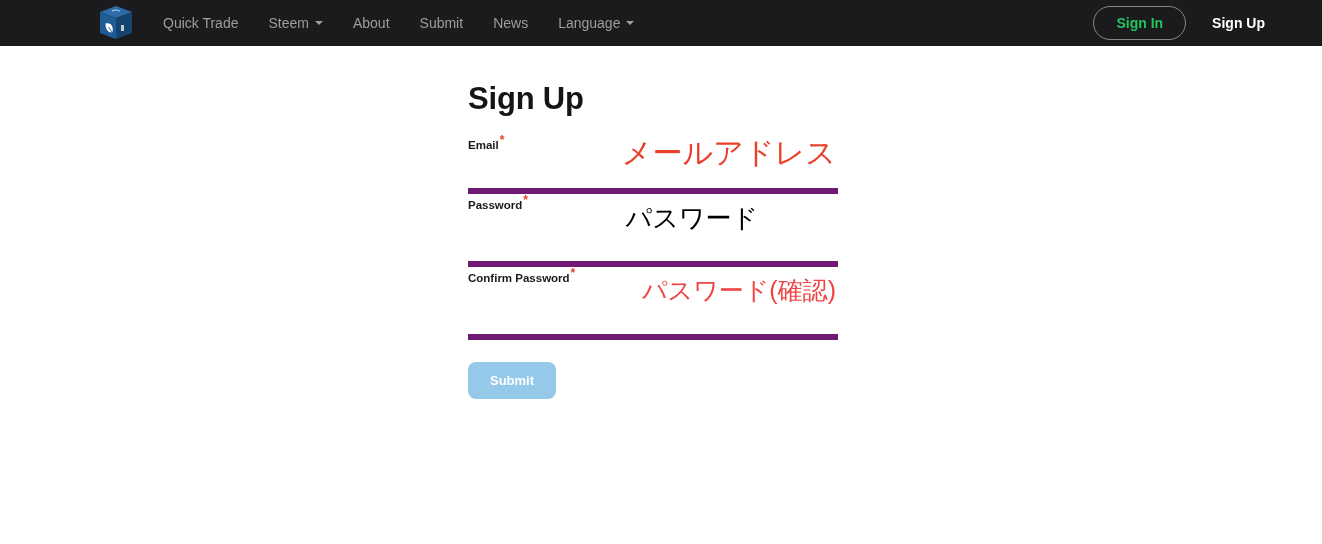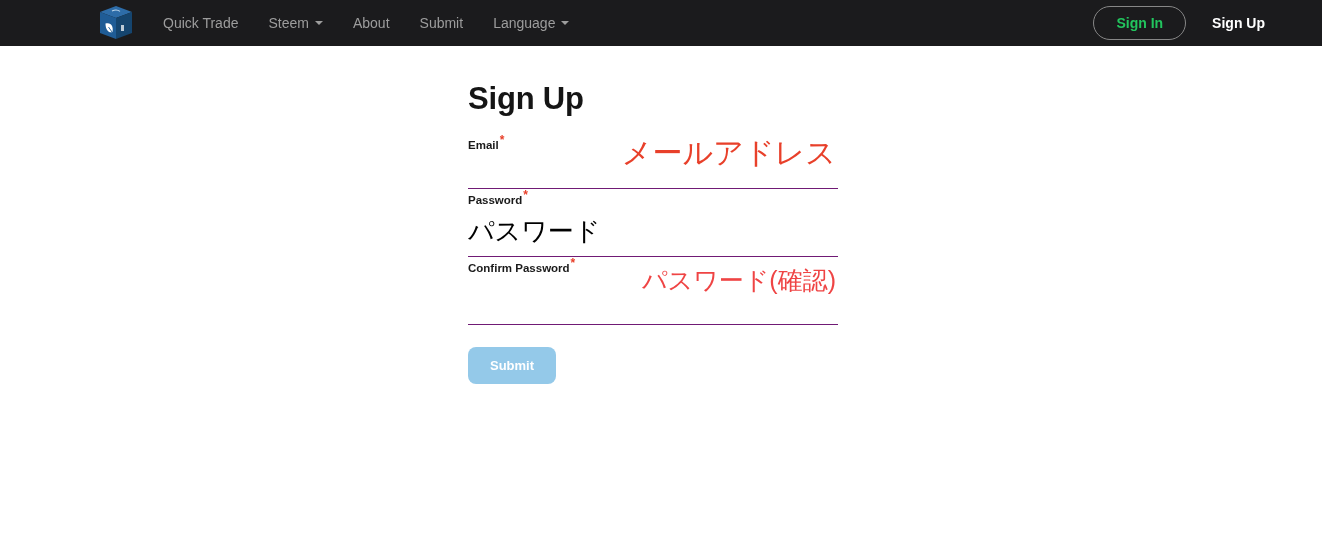--- a/index.html
+++ b/index.html
@@ -120,28 +120,28 @@
     font-size: 31px;
     font-weight: bold;
     color: #151515;
     margin: 0 0 16px 0;
     line-height: 38px;
     letter-spacing: -0.2px;
   }
 
   .field-row {
     position: relative;
-    border-bottom: 1px solid #701a75;
+    border-bottom: 6px solid #701a75;
     height: 55px;
     display: flex;
     align-items: flex-start;
     justify-content: space-between;
   }
   .field-row.row-email   { height: 54px; }
-  .field-row.row-pass    { height: 67px; flex-direction: column; }
+  .field-row.row-pass    { height: 67px; }
   .field-row.row-confirm { height: 67px; }
 
   .field-label {
     font-size: 11.5px;
     font-weight: bold;
     color: #1a1a1a;
     line-height: 14px;
     padding-top: 4px;
     white-space: nowrap;
     flex: 0 0 auto;
@@ -227,20 +227,23 @@
       <span>Steem</span>
       <span class="caret"></span>
     </a>
     <a class="nav-link" href="#">
       <span>About</span>
     </a>
     <a class="nav-link" href="#">
       <span>Submit</span>
     </a>
     <a class="nav-link" href="#">
+      <span>News</span>
+    </a>
+    <a class="nav-link" href="#">
       <span>Language</span>
       <span class="caret"></span>
     </a>
   </div>
 
   <div class="nav-right">
     <button class="signin-btn">Sign In</button>
     <a class="signup-link" href="#">Sign Up</a>
   </div>
 

